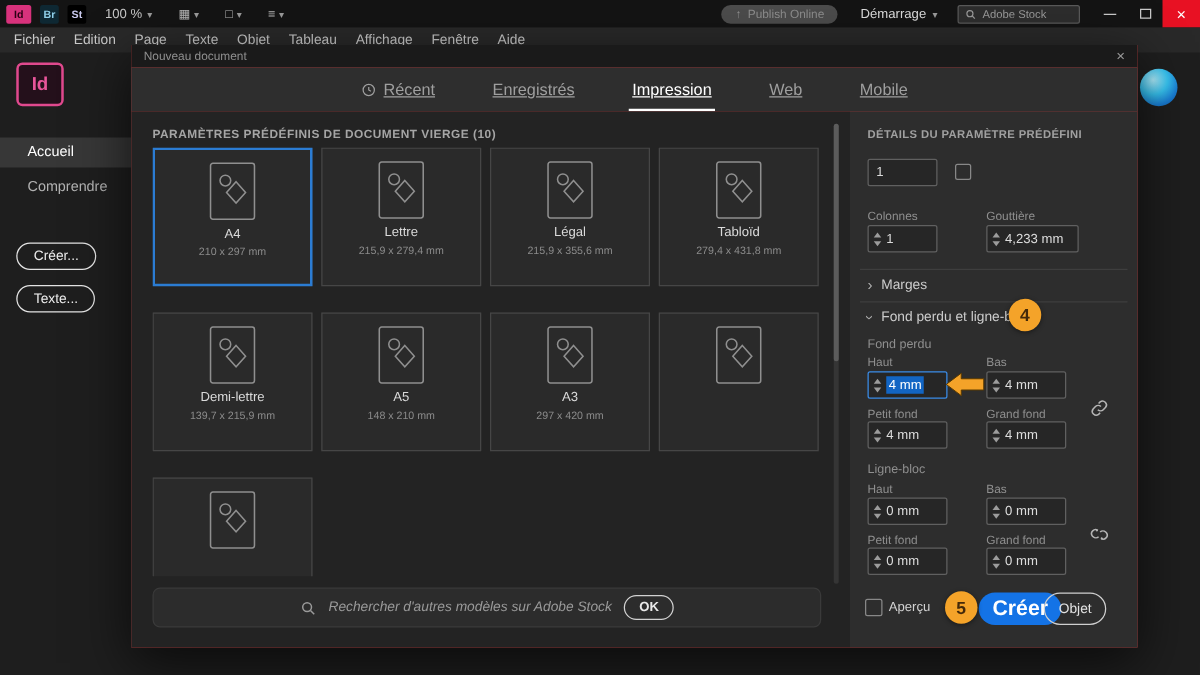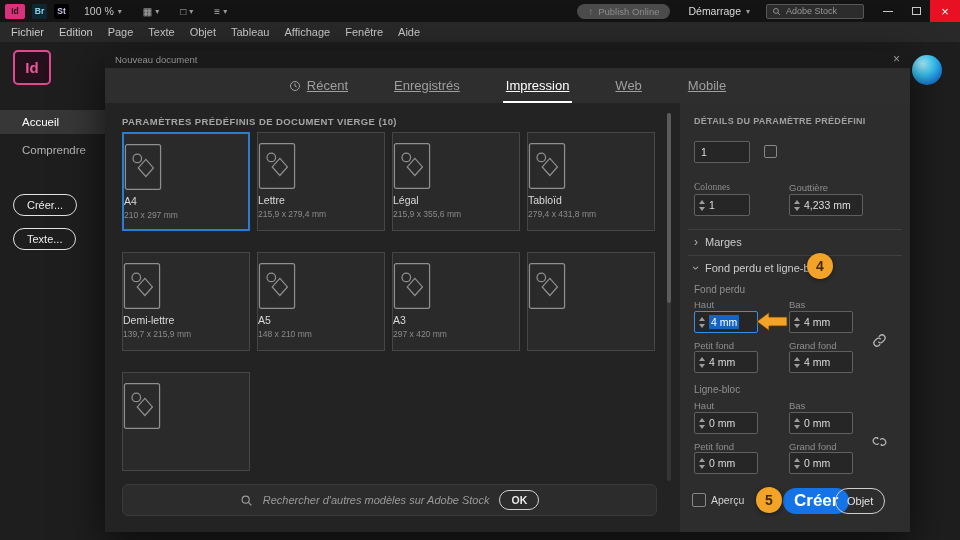--- a/index.html
+++ b/index.html
@@ -33,36 +33,36 @@
 .app-logo { position:absolute; left:13px; top:50px; width:38px; height:35px; background:#24101b; border:2px solid #e0498e; border-radius:5px; color:#e8559a; font-size:15px; font-weight:bold; display:flex; align-items:center; justify-content:center; }
 .side-row { position:absolute; left:0; width:105px; height:24px; display:flex; align-items:center; padding-left:22px; font-size:11.5px; }
 .side-accueil { top:110px; background:#373737; color:#fff; }
 .side-comprendre { top:138px; color:#b2b2b2; }
 .pill-btn { position:absolute; left:13px; border:1px solid #e3e3e3; border-radius:999px; color:#ededed; font-size:11px; padding:4px 13px; background:transparent; }
 .btn-creer-side { top:194px; }
 .btn-ouvrir-side { top:228px; }
 .cc-orb { position:absolute; left:912px; top:55px; width:30px; height:30px; border-radius:50%; background:radial-gradient(circle at 35% 30%, #aeefff, #38c5f2 40%, #1a7fd4 70%, #0c4fa0); }
 
 
-.dialog { position:absolute; left:105px; top:50px; width:805px; height:482px; background:#ef4444; box-shadow:0 12px 40px rgba(0,0,0,.65); z-index:3; }
+.dialog { position:absolute; left:105px; top:36px; width:805px; height:482px; background:#ef4444; box-shadow:0 12px 40px rgba(0,0,0,.65); z-index:3; }
 .dlg-titlebar { height:18px; background:#1a1a1a; display:flex; align-items:center; padding:0 10px; font-size:9.5px; color:#8f8f8f; }
 .dlg-close { margin-left:auto; color:#9a9a9a; font-size:12px; }
 .dlg-tabs { height:35px; background:#2e2e2e; display:flex; align-items:stretch; justify-content:center; gap:46px; }
 .tab { display:flex; align-items:center; gap:6px; font-size:13px; color:#9f9f9f; position:relative;text-decoration:underline; }
 .tab.active { color:#fff; }
 .tab.active::after { content:""; position:absolute; left:-3px; right:-3px; bottom:0; height:2px; background:#fff; }
 .dlg-body { position:absolute; top:53px; left:0; right:0; bottom:0; }
 .grid-pane { position:absolute; left:0; top:0; bottom:0; width:575px; background:#232323; }
 .details-pane { position:absolute; left:575px; top:0; bottom:0; width:230px; background:#2d2d2d; }
 
 
 .presets-heading { position:absolute; left:17px; top:13px; font-size:9.5px; font-weight:bold; letter-spacing:.4px; color:#a5a5a5; }
 .preset-viewport { position:absolute; left:17px; top:29px; width:535px; height:343px; overflow:hidden; }
 .preset-grid { display:flex; flex-wrap:wrap; column-gap:7px; row-gap:21px; }
-.preset-card { width:128px; height:99px; background:#2a2a2a; border:1px solid #464646; display:flex; flex-direction:column; padding-top:9px; }
+.preset-card { width:128px; height:111px; background:#2a2a2a; border:1px solid #464646; display:flex; flex-direction:column; align-items:center; padding-top:9px; }
 .preset-card.selected { border:2px solid #2b7cd3; }
 .preset-name { font-size:10.5px; color:#dadada; margin-top:4px; }
 .preset-size { font-size:8.5px; color:#8b8b8b; margin-top:3px; }
 .scrollbar { position:absolute; left:562px; top:10px; width:4px; height:368px; background:#353535; border-radius:2px; }
 .scroll-thumb { position:absolute; left:0; top:0; width:4px; height:190px; background:#5c5c5c; border-radius:2px; }
 .search-bar { position:absolute; left:17px; top:381px; width:535px; height:32px; background:#2c2c2c; border:1px solid #3a3a3a; border-radius:6px; display:flex; align-items:center; justify-content:center; gap:10px; }
 .search-text { font-size:11px; font-style:italic; color:#9a9a9a; }
 .ok-btn { border:1px solid #d2d2d2; border-radius:999px; color:#e8e8e8; font-size:10.5px; font-weight:bold; padding:3px 11px; }
 
 
@@ -294,21 +294,21 @@
     </div>
 
     <div class="details-pane">
       <div class="details-heading">DÉTAILS DU PARAMÈTRE PRÉDÉFINI</div>
 
       <div class="num-input plain" style="left:14px; top:38px; width:56px;">
         <span class="num-value">1</span>
       </div>
       <div class="checkbox" style="left:84px; top:42px;"></div>
 
-      <span class="flabel" style="left:14px; top:79px;font-family:Liberation Serif, serif;">Colonnes</span>
+      <span class="flabel" style="left:14px; top:79px;">Colonnes</span>
       <span class="flabel" style="left:109px; top:79px;">Gouttière</span>
       <div class="num-input" style="left:14px; top:91px; width:56px;">
         <span class="stepper">
             <i class="tri-up"></i>
             <i class="tri-down"></i>
           </span>
         <span class="num-value">1</span>
       </div>
       <div class="num-input" style="left:109px; top:91px; width:74px;">
         <span class="stepper">

